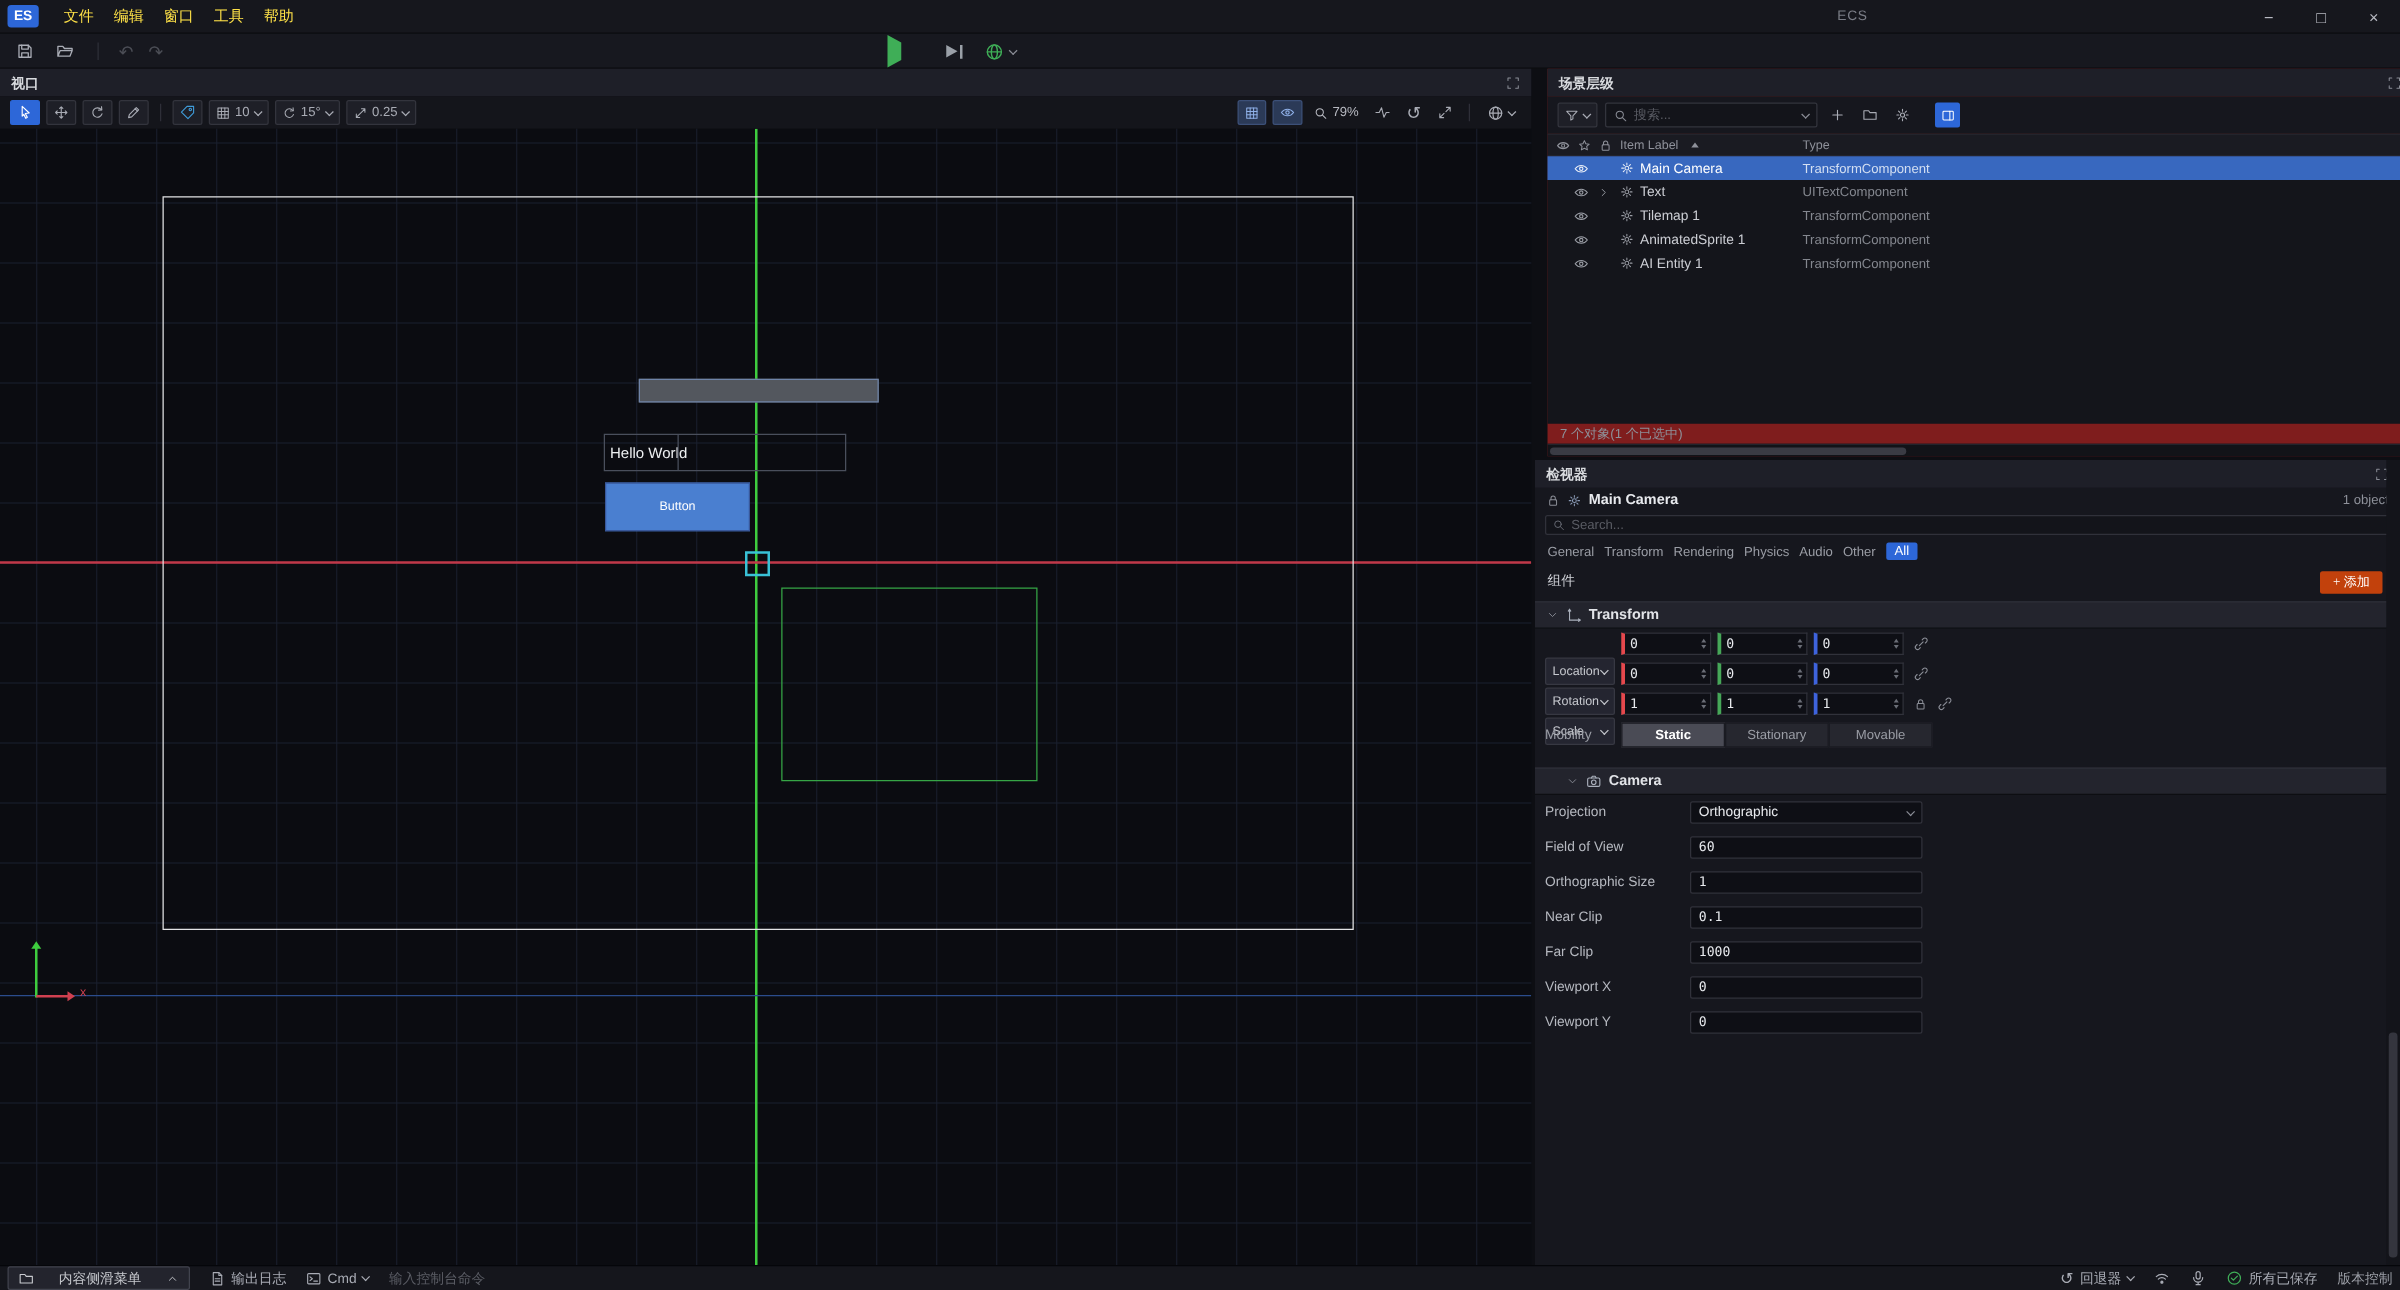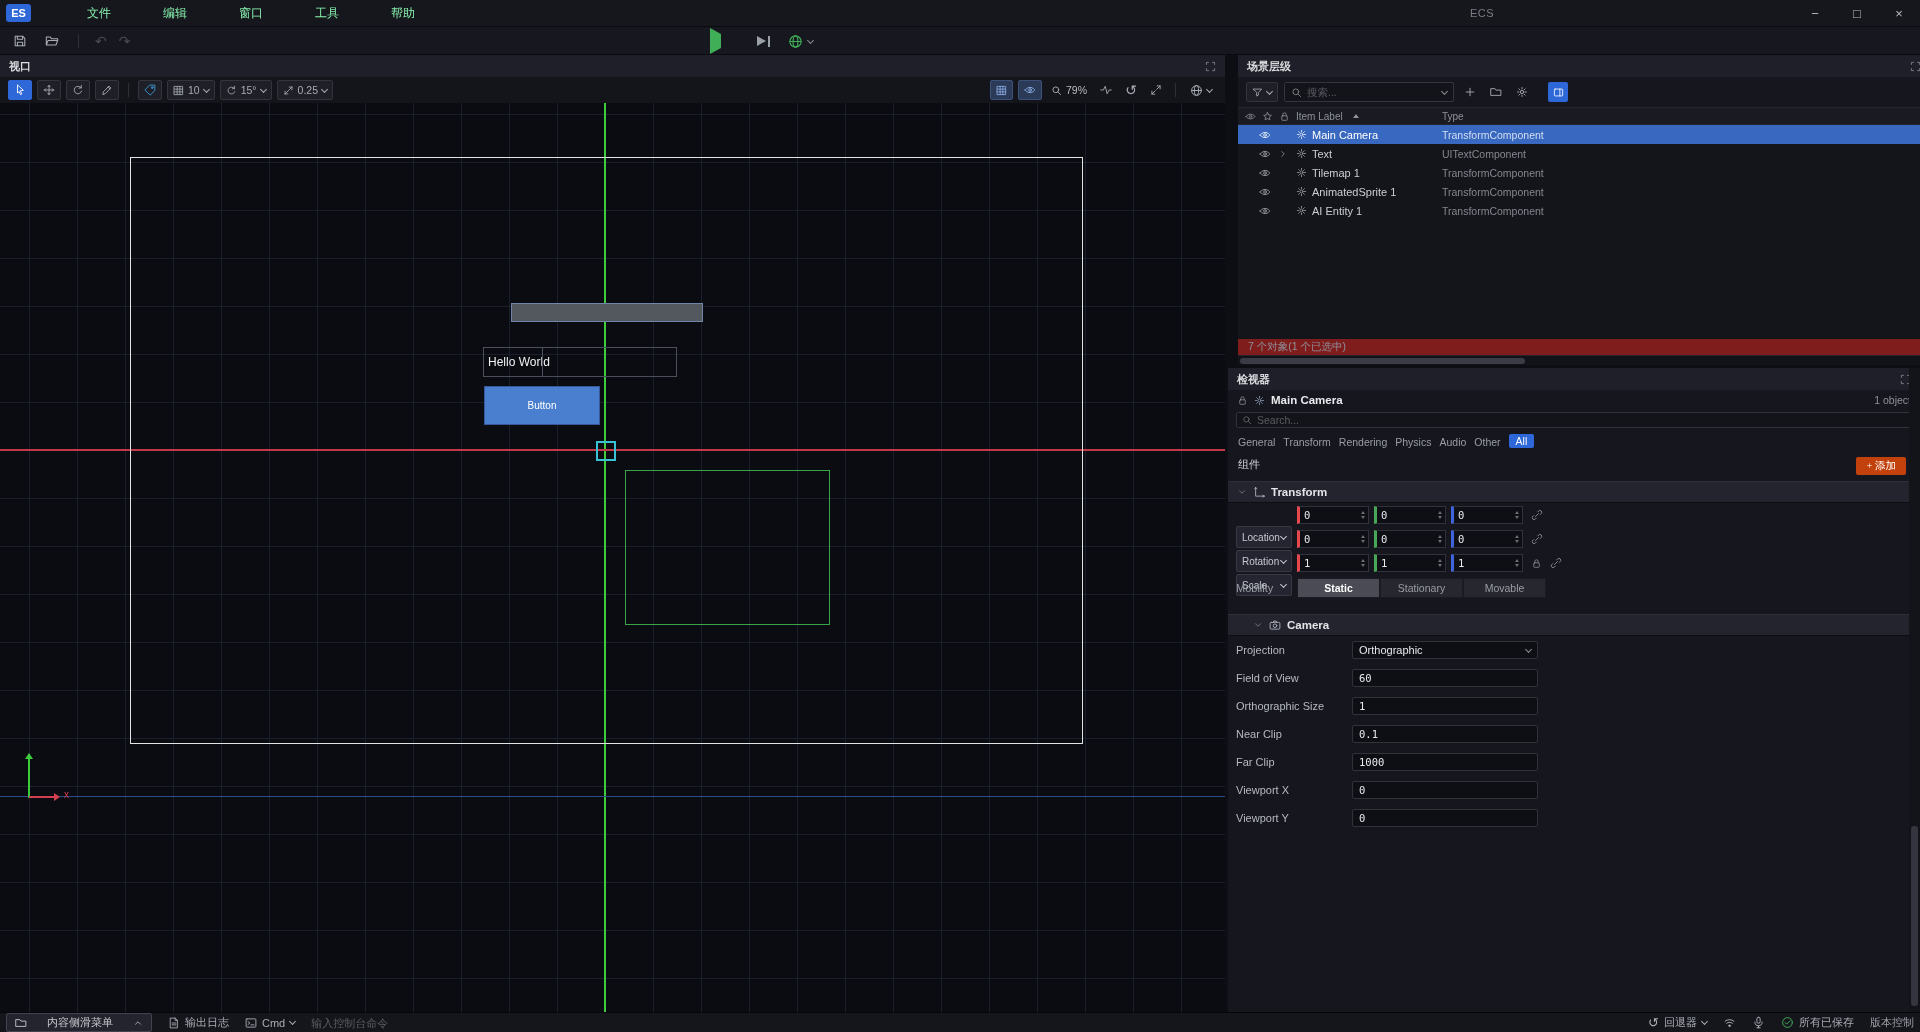--- a/index.html
+++ b/index.html
@@ -11,21 +11,21 @@
   input { font-family:"Liberation Sans",sans-serif; }
   input::placeholder { color:#5a5c64; }
   .cv { width:5px; height:5px; border-right:1.2px solid currentColor; border-bottom:1.2px solid currentColor;
         transform:rotate(45deg); display:inline-block; flex:none; margin-top:-2px; }
 
   
   .menubar { position:absolute; left:0; top:0; width:1920px; height:27px; background:#16171d;
              display:flex; align-items:center; padding-left:6px; border-bottom:1px solid #0a0b0e; }
   .logo { width:25px; height:18px; background:#2d67d8; border-radius:3px; color:#fff; font-weight:bold;
           font-size:11px; display:flex; align-items:center; justify-content:center; margin-right:12px; }
-  .menu-item { padding:0 8px; font-size:12px; color:#86efac; height:27px; display:flex; align-items:center;margin-left:36px; }
+  .menu-item { padding:0 8px; font-size:12px; color:#fde047; height:27px; display:flex; align-items:center; }
   .mb-spacer { flex:1; }
   .sys-label { color:#7a7d86; font-size:11px; letter-spacing:.5px; }
   .win-gap { width:300px; }
   .win-btn { width:42px; height:27px; display:flex; align-items:center; justify-content:center;
              color:#b8bac2; font-size:13px; }
 
   
   .toolbar { position:absolute; left:0; top:27px; width:1920px; height:28px; background:#17181f;
              border-bottom:1px solid #0a0b0e; display:flex; align-items:center; padding:0 10px; }
   .tb-left { display:flex; align-items:center; gap:12px; color:#a9acb5; }

